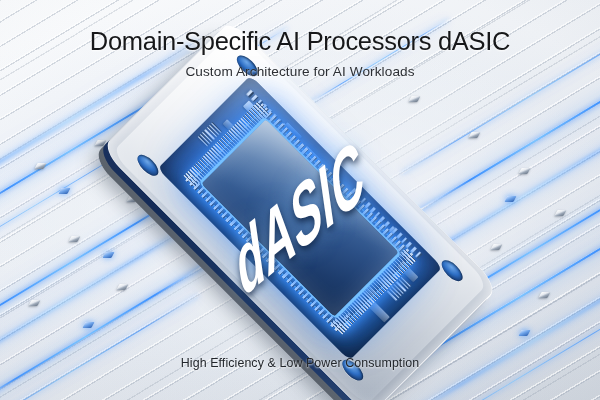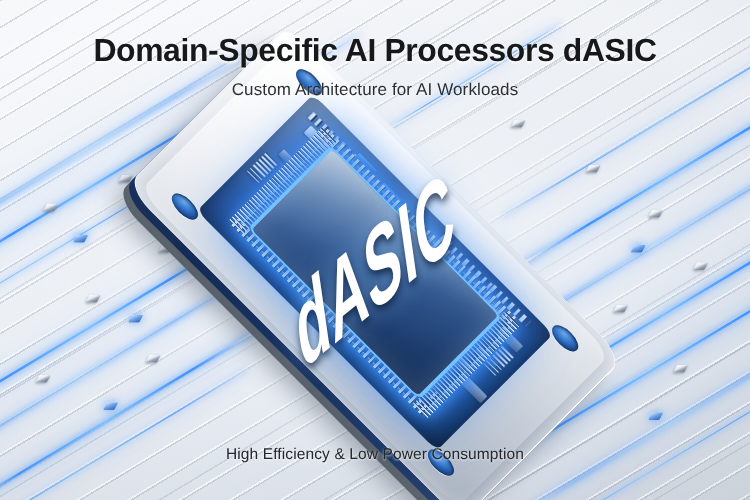--- a/index.html
+++ b/index.html
@@ -138,21 +138,21 @@
 
   
   .cluster{position:absolute;height:13px;
     background:repeating-linear-gradient(90deg,#fbfdff 0px,#fbfdff 2.6px,#2e3846 2.6px,#2e3846 4.2px,rgba(0,0,0,0) 4.2px,rgba(0,0,0,0) 6.6px);
     filter:drop-shadow(0 2px 2px rgba(20,35,60,.45));}
   .cluster.v{width:13px;height:auto;
     background:repeating-linear-gradient(0deg,#fbfdff 0px,#fbfdff 2.6px,#2e3846 2.6px,#2e3846 4.2px,rgba(0,0,0,0) 4.2px,rgba(0,0,0,0) 6.6px);}
 
   
   .txt{position:absolute;left:0;width:100%;text-align:center;pointer-events:none;}
-  #title{top:27px;font-size:25.5px;font-weight:700;color:#17181a;letter-spacing:-0.3px;
+  #title{top:27px;font-size:25.5px;font-weight:400;color:#17181a;letter-spacing:-0.3px;
     text-shadow:0 1px 2px rgba(255,255,255,.9);}
   #subtitle{top:64px;font-size:13.6px;font-weight:400;color:#2c2f34;letter-spacing:.1px;
     text-shadow:0 1px 2px rgba(255,255,255,.85);}
   #caption{top:356px;font-size:12.4px;font-weight:400;color:#23272c;letter-spacing:.1px;
     text-shadow:0 1px 2px rgba(255,255,255,.8);}
 
   .vig{position:absolute;inset:0;pointer-events:none;
     background:radial-gradient(110% 96% at 50% 45%,rgba(255,255,255,0) 52%,rgba(160,172,188,.20) 100%);}
 </style>
 </head>

